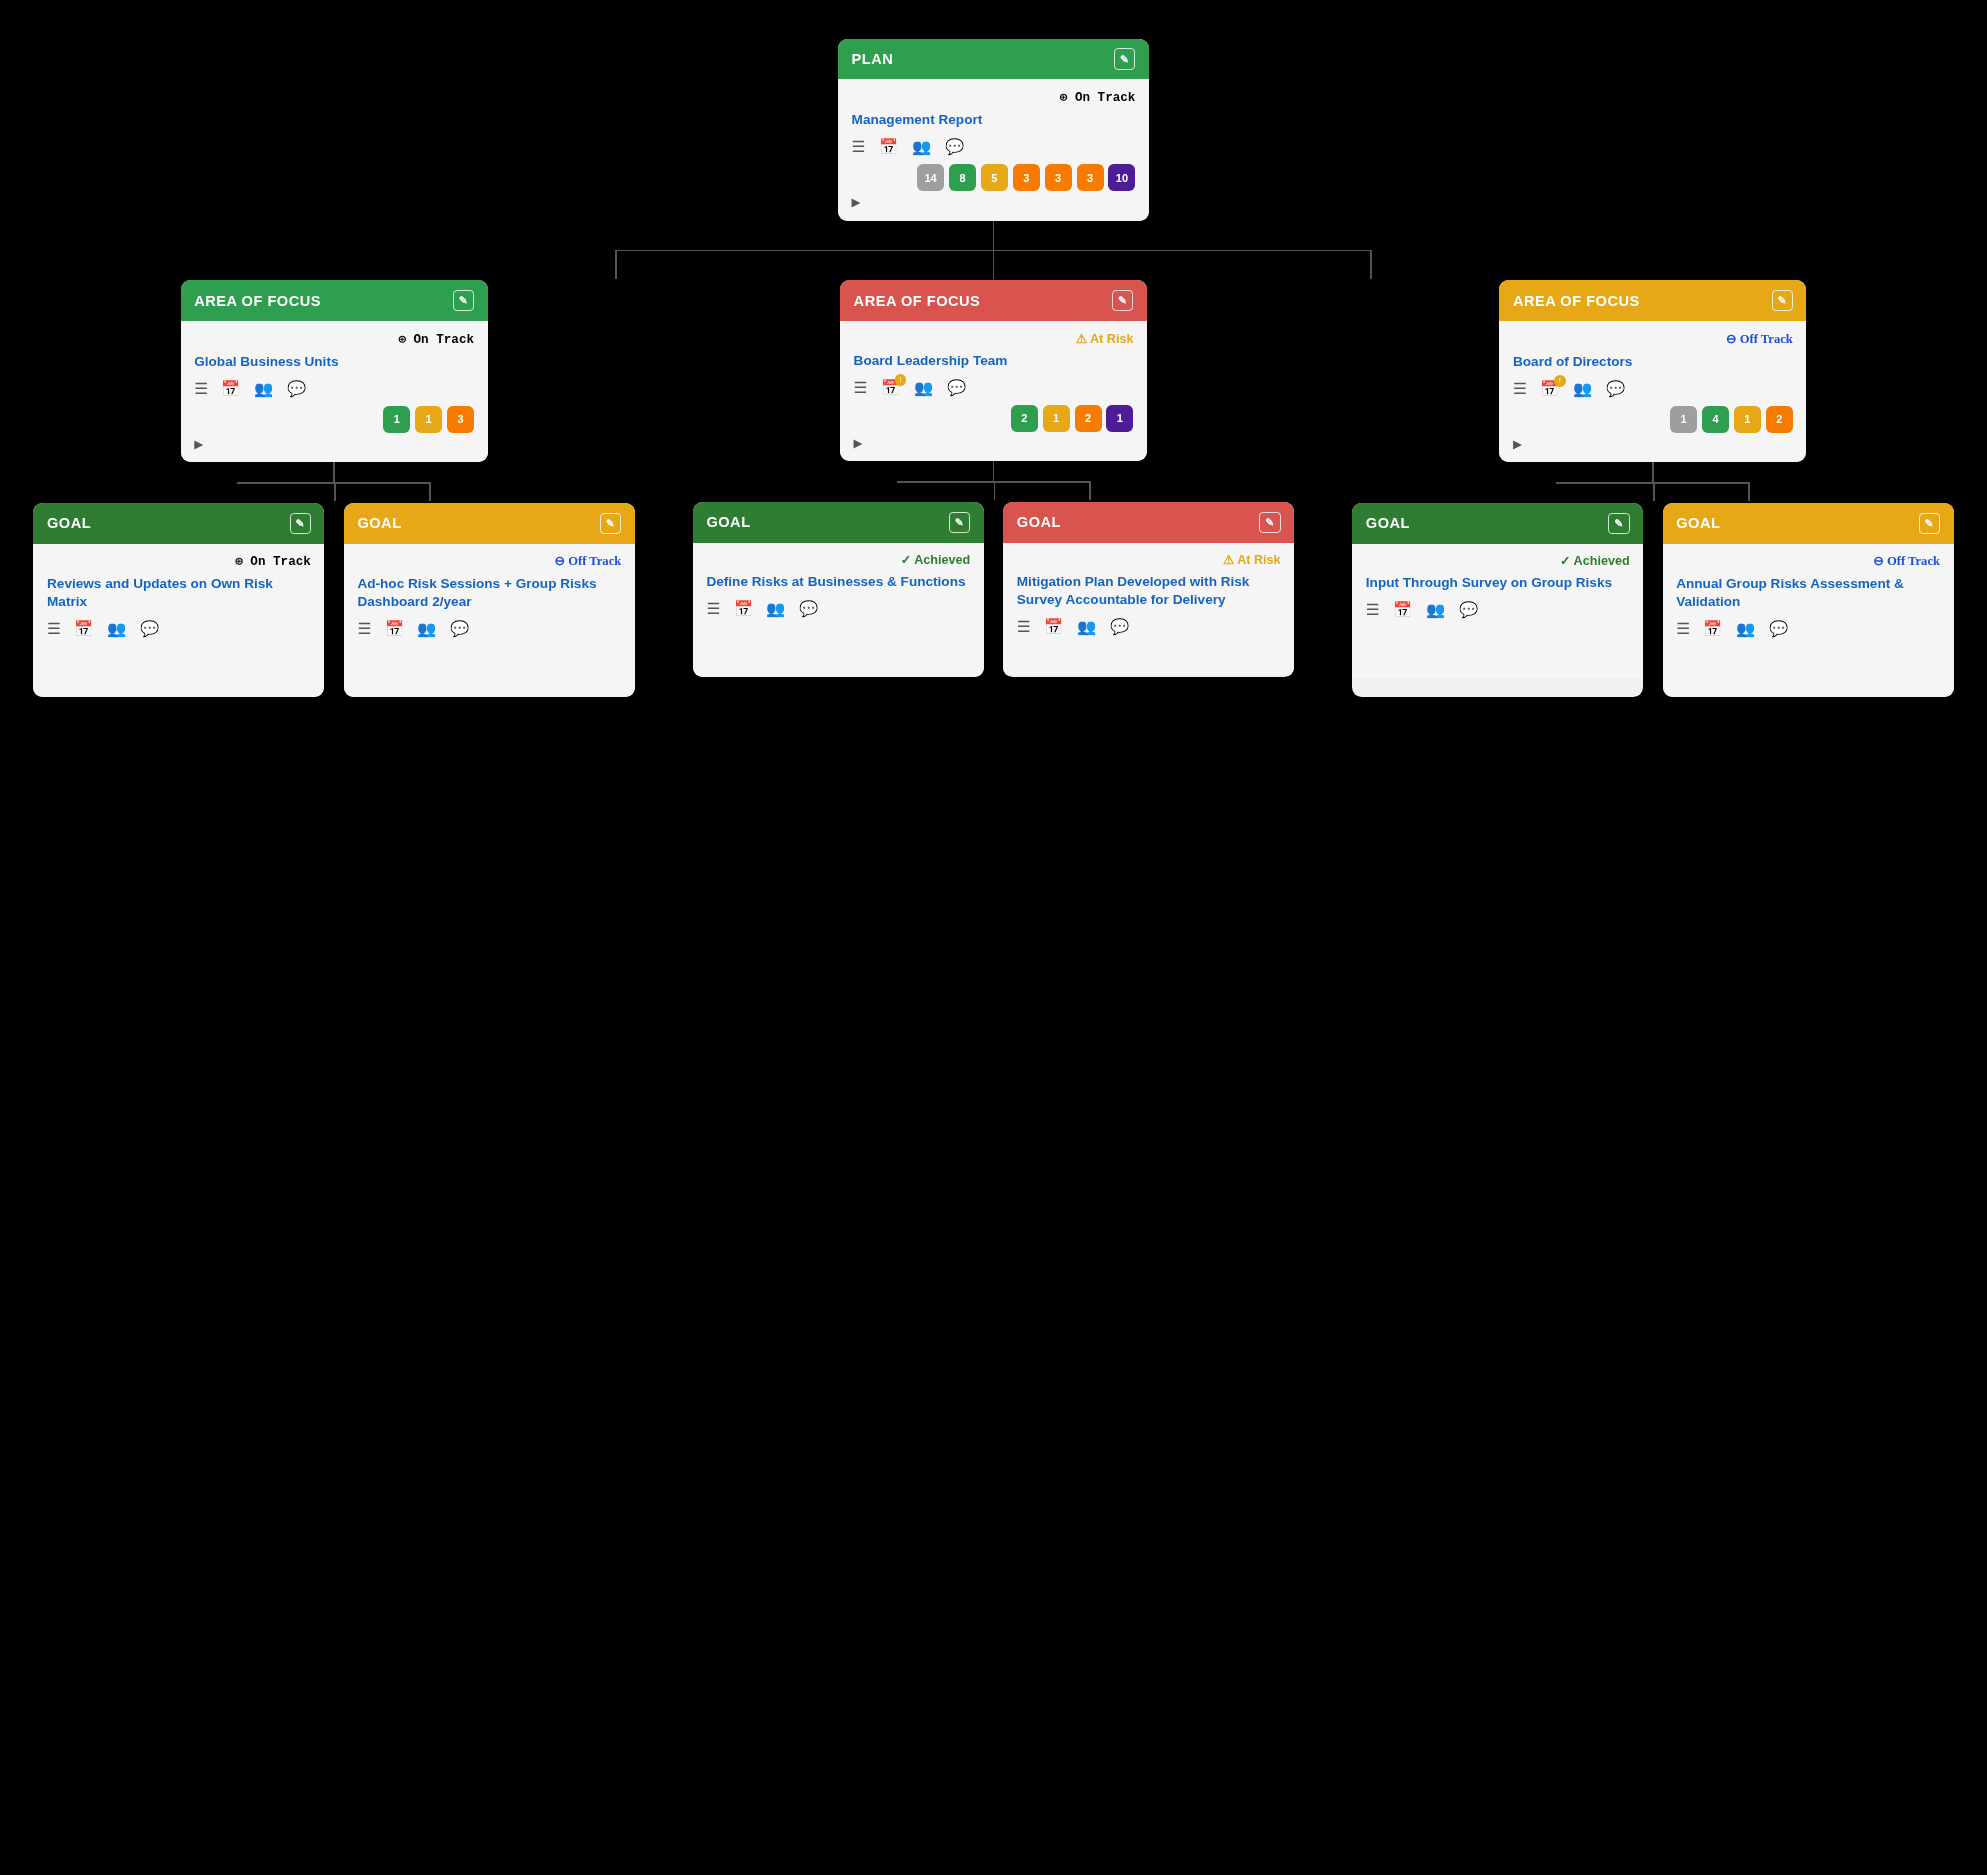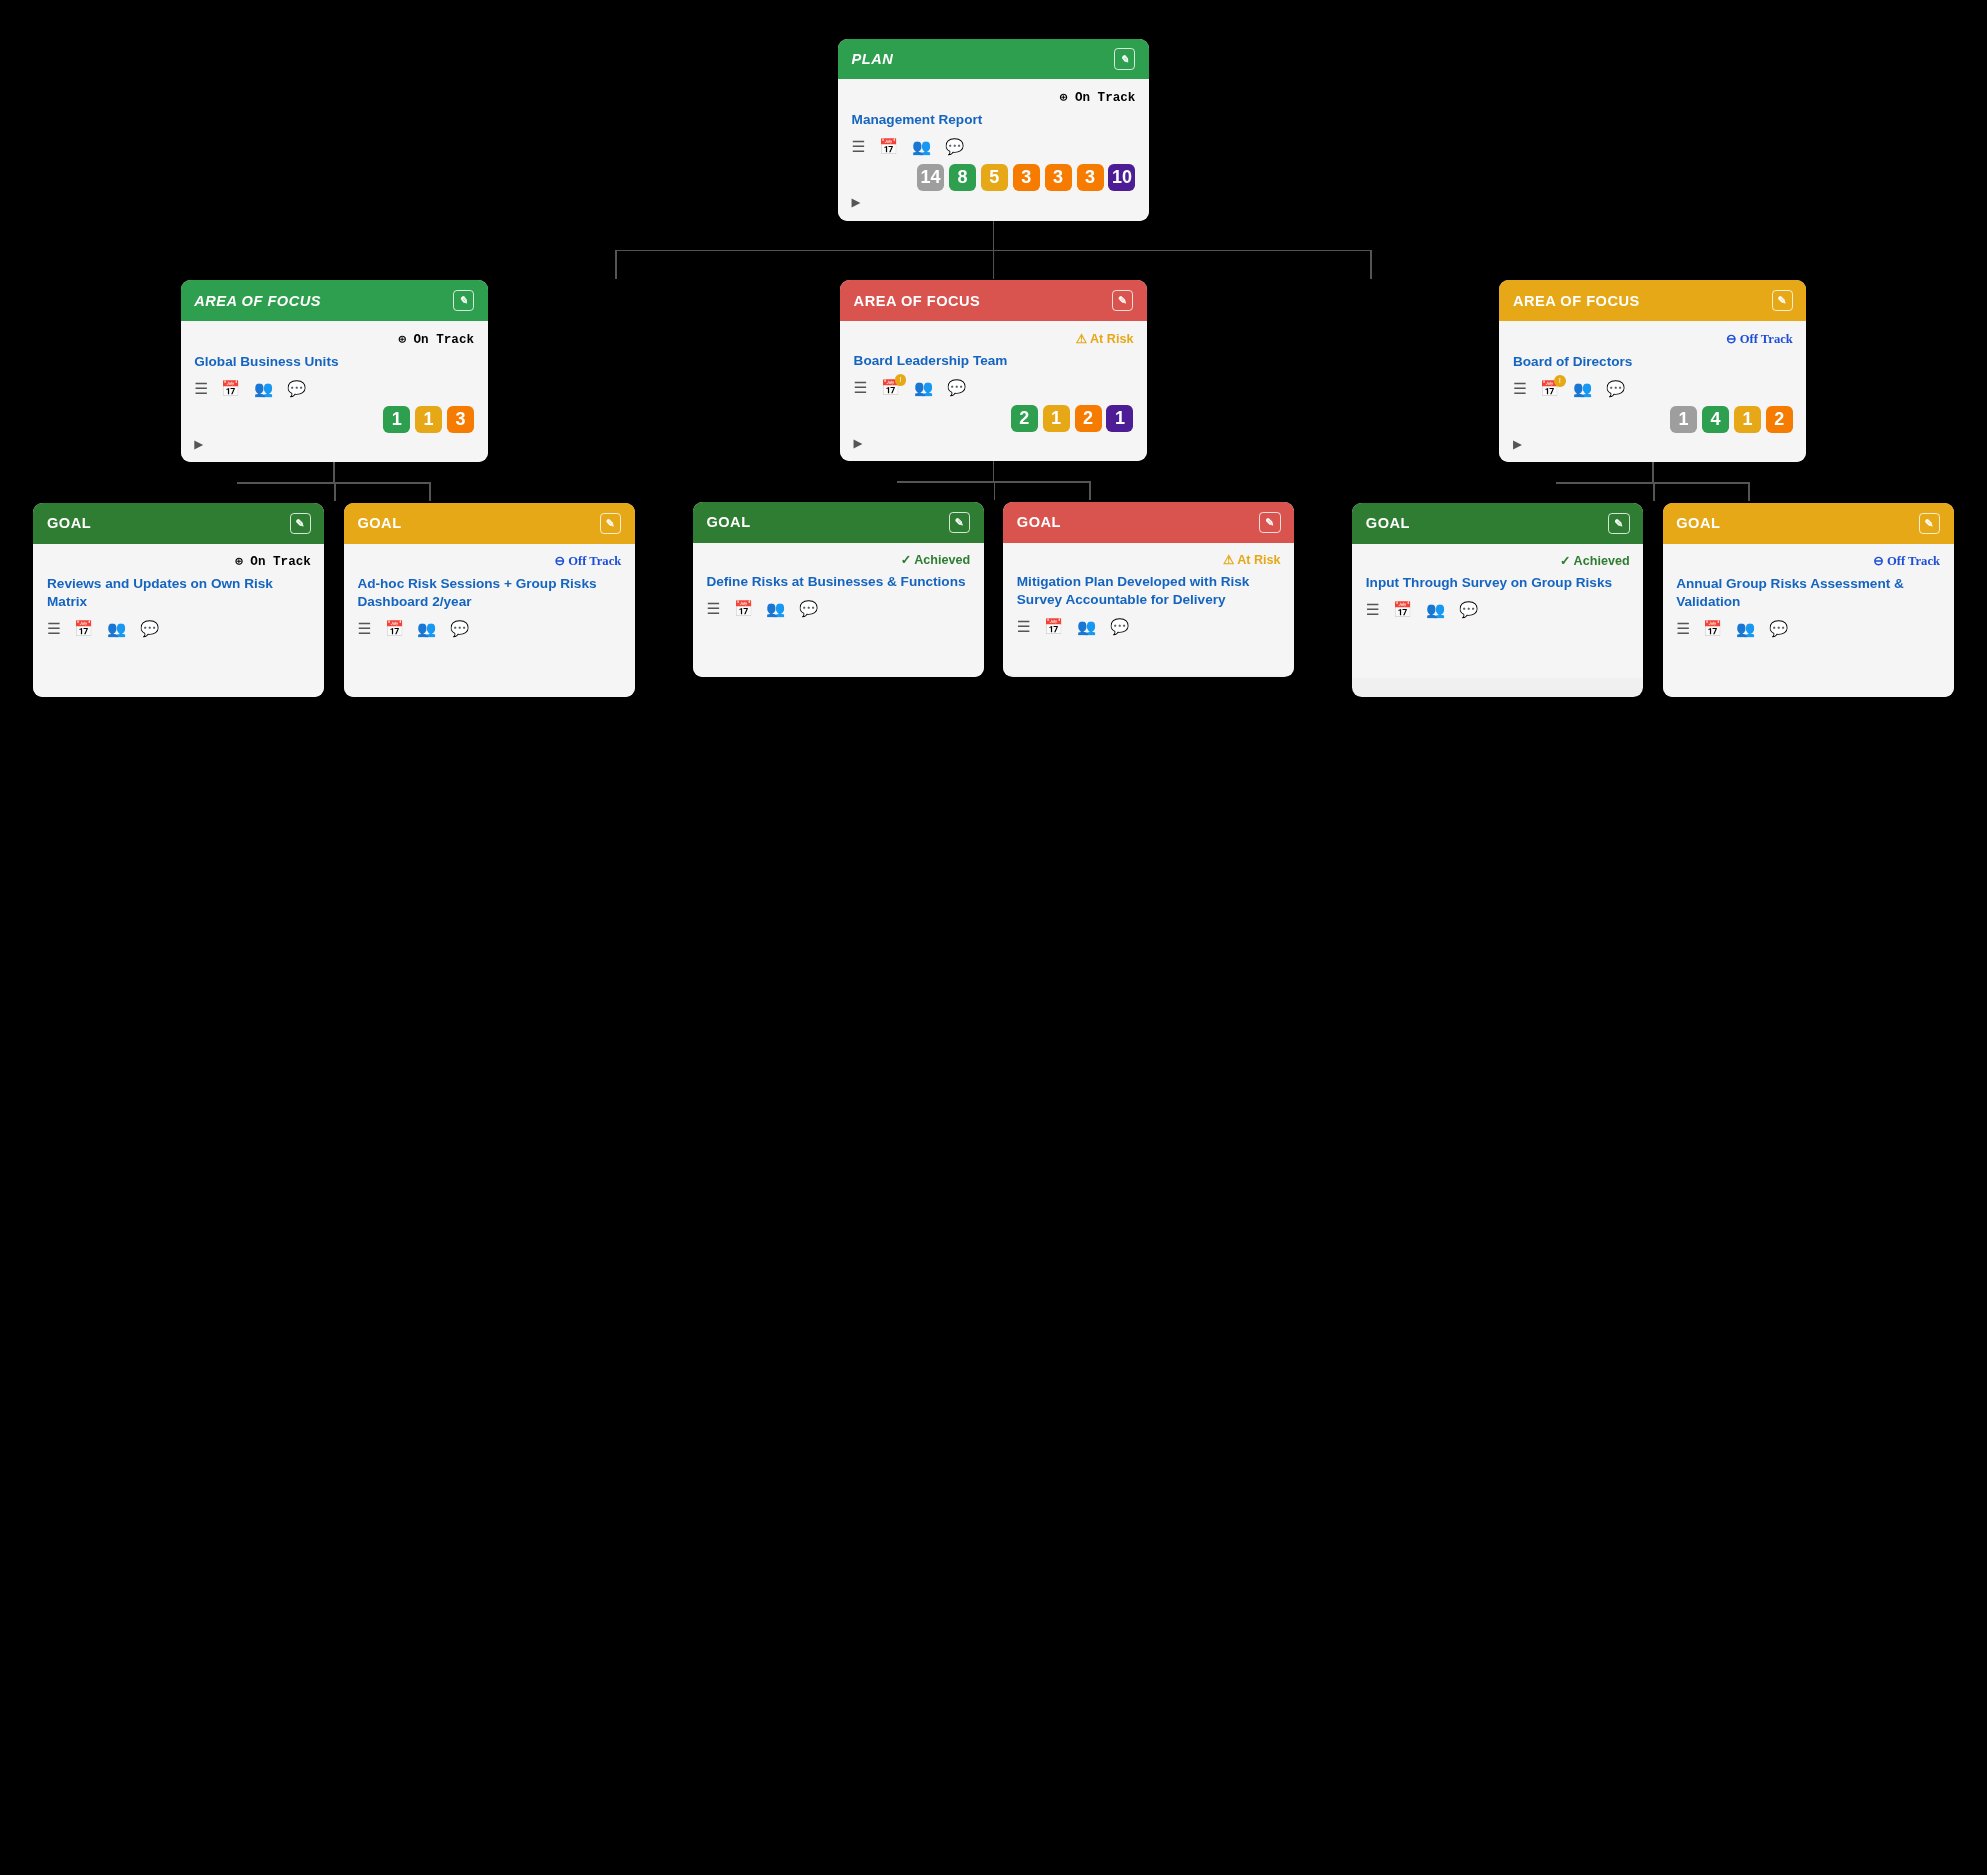--- a/index.html
+++ b/index.html
@@ -30,21 +30,21 @@
     .card-header {
       display: flex;
       justify-content: space-between;
       align-items: center;
       padding: 9.7px 13.6px;
       color: #fff;
       font-weight: bold;
       font-size: 14.6px;
       letter-spacing: 0.5px;
     }
-    .card-header.green { background: #2e9e4f; font-style: italic; }
+    .card-header.green { background: #2e9e4f; }
     .card-header.red { background: #d9534f; }
     .card-header.yellow { background: #e6a817; }
     .card-header.dark-green { background: #2e7d32; }
 
     .edit-icon {
       width: 21.3px;
       height: 21.3px;
       border: 1.9px solid rgba(255,255,255,0.8);
       border-radius: 3.9px;
       display: flex;
@@ -110,21 +110,21 @@
     }
     .badge {
       width: 27px;
       height: 27px;
       border-radius: 5.8px;
       display: flex;
       align-items: center;
       justify-content: center;
       color: #fff;
       font-weight: bold;
-      font-size: 18px;
+      font-size: 11px;
     }
     .badge.gray { background: #9e9e9e; }
     .badge.green { background: #2e9e4f; }
     .badge.yellow { background: #e6a817; }
     .badge.orange { background: #f57c00; }
     .badge.red { background: #4c1d95; }
 
     .chevron-row {
       margin-top: 3.9px;
       font-size: 11.6px;

